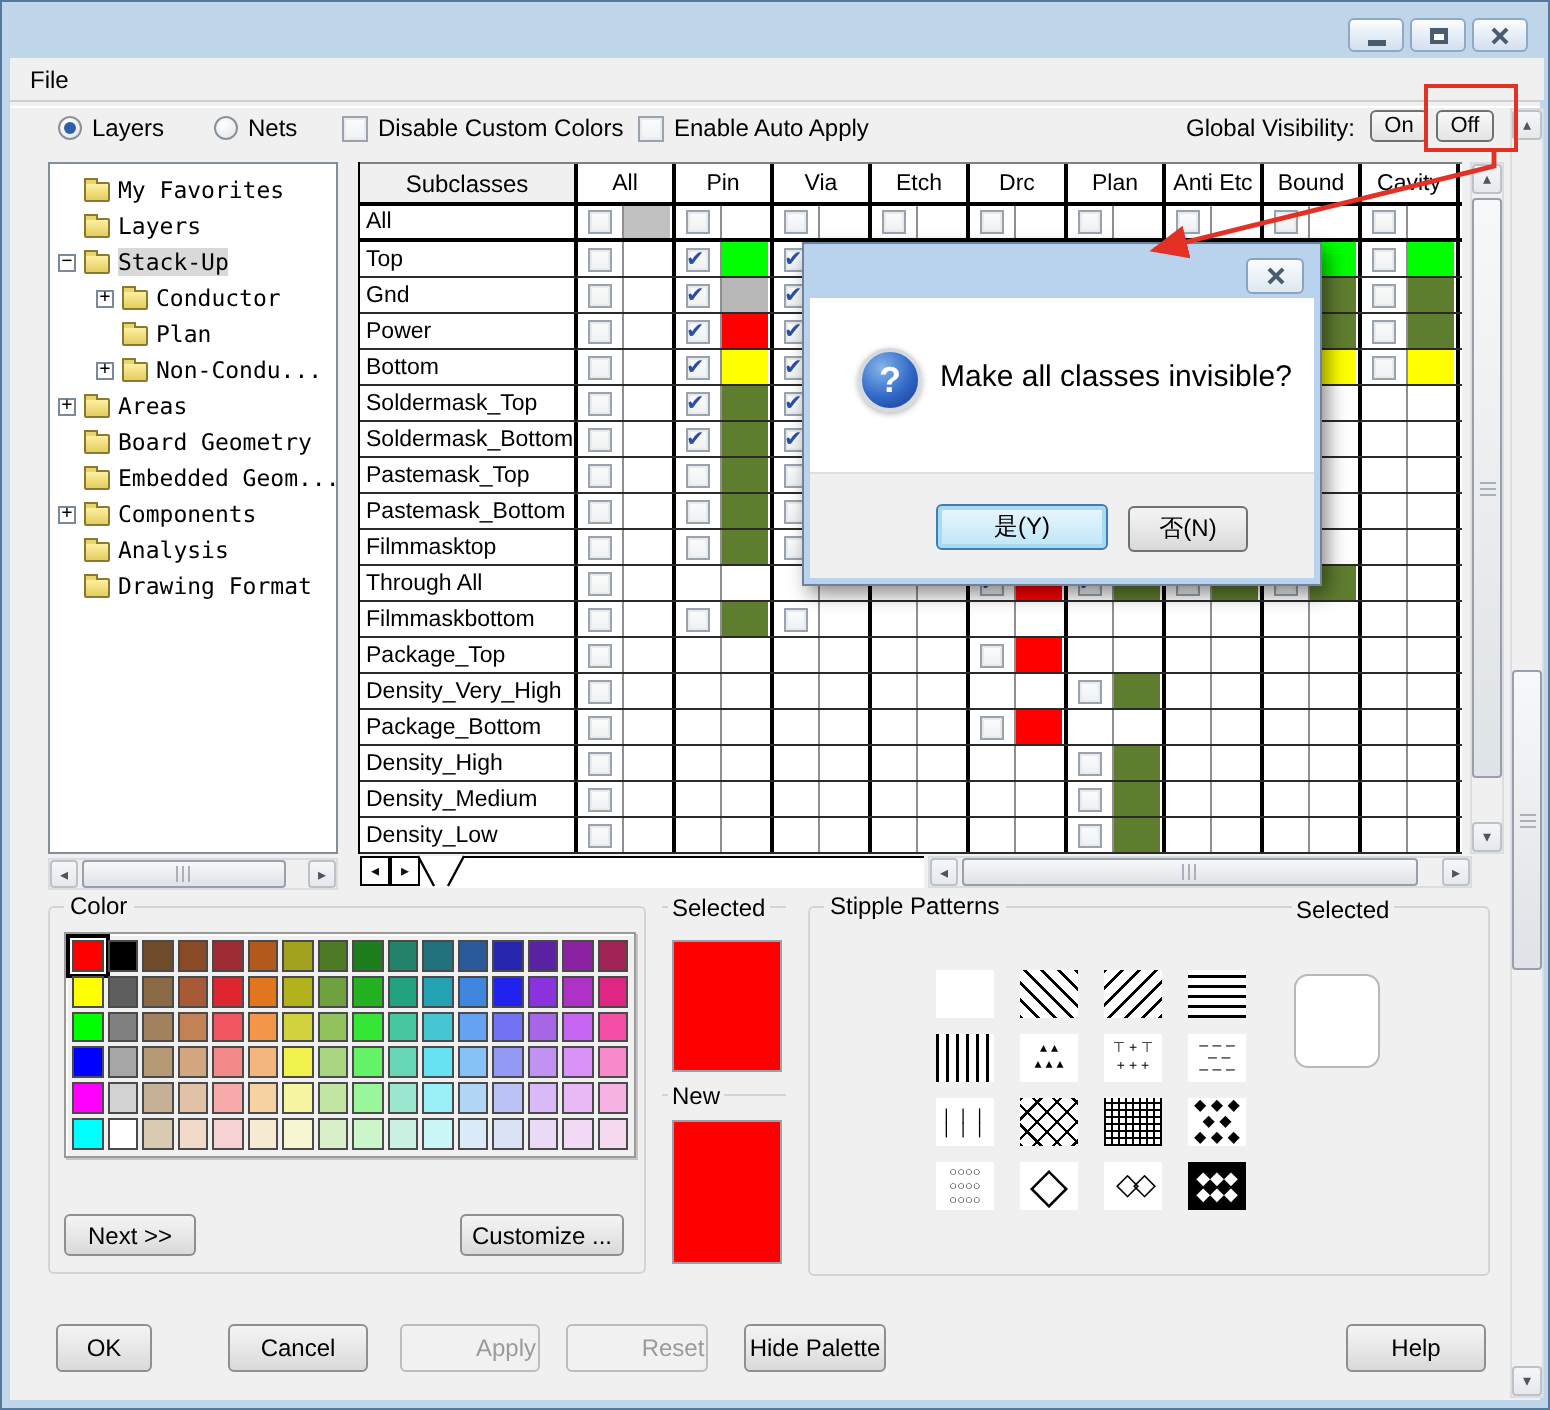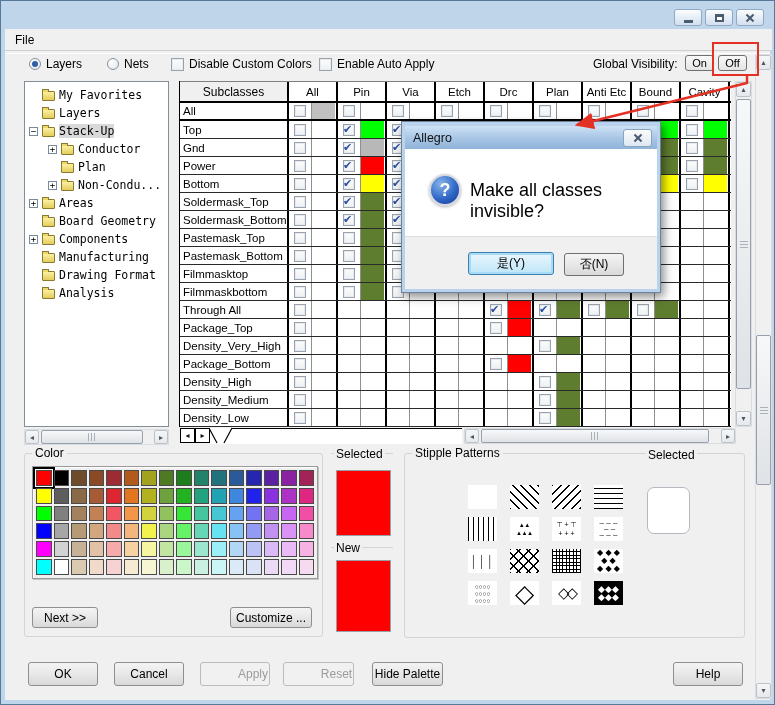--- a/index.html
+++ b/index.html
@@ -109,21 +109,21 @@
   #allegro .dtitle{position:absolute;left:3px;top:4px;right:3px;height:23px;
     background:linear-gradient(#cfe2f5,#a9c7e6 50%,#8fb3d8);display:flex;align-items:center;}
   #allegro .dtitle span{margin-left:8px;font-size:12.5px;color:#111;}
   #allegro .dclose{position:absolute;right:8px;top:7px;width:27px;height:16px;border:1px solid #8aa4c0;border-radius:3px;
     background:linear-gradient(#fbfcfd,#dde7f1);display:flex;align-items:center;justify-content:center;}
   #allegro .dbody{position:absolute;left:3px;right:3px;top:27px;height:87px;background:#fff;}
   #allegro .dstrip{position:absolute;left:3px;right:3px;top:114px;bottom:3px;background:#f0f0f0;border-top:1px solid #dfdfdf;}
   #q-icon{position:absolute;left:24px;top:25px;width:32px;height:32px;border-radius:50%;
     background:radial-gradient(circle at 35% 28%,#85b5e8,#3168c8 55%,#16378f);border:2px solid #d6dae0;
     box-shadow:0 1px 3px rgba(0,0,0,.3);color:#fff;font-weight:bold;font-size:18px;display:flex;align-items:center;justify-content:center;box-sizing:border-box;}
-  #allegro .dmsg{position:absolute;left:65px;top:31px;font-size:18px;}
+  #allegro .dmsg{position:absolute;left:65px;top:31px;font-size:15px;}
   .dlg-btn{position:absolute;height:23px;border:1px solid #707070;border-radius:3px;font-size:12px;
     background:linear-gradient(#f4f4f4,#e9e9e9 45%,#d9d9d9);display:flex;align-items:center;justify-content:center;box-sizing:border-box;}
   .dlg-btn.default{border:1px solid #3c7fb1;background:linear-gradient(#eaf6fd,#bee6f8);box-shadow:inset 0 0 0 2px #a8dbf3;}
   
   #annotation{position:absolute;left:0;top:0;z-index:60;pointer-events:none;}
 </style>
 </head>
 <body>
 
 <div id="win">
@@ -204,38 +204,38 @@
         <span class="expand-box">+</span>
         <span class="folder-icon"></span>
         <span class="tree-label">Areas</span>
       </div>
       <div class="tree-row" style="padding-left: 4px;">
         <span class="expand-spacer"></span>
         <span class="folder-icon"></span>
         <span class="tree-label">Board Geometry</span>
       </div>
       <div class="tree-row" style="padding-left: 4px;">
+        <span class="expand-spacer"></span>
+        <span class="folder-icon"></span>
+        <span class="tree-label">Embedded Geom...</span>
+      </div>
+      <div class="tree-row" style="padding-left: 4px;">
         <span class="expand-box">+</span>
         <span class="folder-icon"></span>
         <span class="tree-label">Components</span>
       </div>
       <div class="tree-row" style="padding-left: 4px;">
         <span class="expand-spacer"></span>
         <span class="folder-icon"></span>
-        <span class="tree-label">Manufacturing</span>
+        <span class="tree-label">Analysis</span>
       </div>
       <div class="tree-row" style="padding-left: 4px;">
         <span class="expand-spacer"></span>
         <span class="folder-icon"></span>
         <span class="tree-label">Drawing Format</span>
-      </div>
-      <div class="tree-row" style="padding-left: 4px;">
-        <span class="expand-spacer"></span>
-        <span class="folder-icon"></span>
-        <span class="tree-label">Analysis</span>
       </div>
     </div>
 
   <div class="sb" style="left:23px;top:428px;width:145px;height:16px">
     <div class="sb-btn" style="left:0;top:0;width:14px;height:14px">◂</div>
     <div class="sb-thumb" style="left:16px;top:0;width:102px;height:14px">
         <span class="grip-h"></span>
       </div>
     <div class="sb-btn" style="right:0;top:0;width:14px;height:14px">▸</div>
   </div>
@@ -717,20 +717,69 @@
         <div class="t-col">
           <div class="t-cb"></div>
           <div class="t-clr" style="background: rgb(255, 255, 255);"></div>
         </div>
         <div class="t-col">
           <div class="t-cb"></div>
           <div class="t-clr" style="background: rgb(255, 255, 255);"></div>
         </div>
       </div>
       <div class="trow">
+        <div class="t-label">Through All</div>
+        <div class="t-col">
+          <div class="t-cb">
+            <span class="cbx"></span>
+          </div>
+          <div class="t-clr" style="background: rgb(255, 255, 255);"></div>
+        </div>
+        <div class="t-col">
+          <div class="t-cb"></div>
+          <div class="t-clr" style="background: rgb(255, 255, 255);"></div>
+        </div>
+        <div class="t-col">
+          <div class="t-cb"></div>
+          <div class="t-clr" style="background: rgb(255, 255, 255);"></div>
+        </div>
+        <div class="t-col">
+          <div class="t-cb"></div>
+          <div class="t-clr" style="background: rgb(255, 255, 255);"></div>
+        </div>
+        <div class="t-col">
+          <div class="t-cb">
+            <span class="cbx checked"></span>
+          </div>
+          <div class="t-clr" style="background: rgb(255, 0, 0);"></div>
+        </div>
+        <div class="t-col">
+          <div class="t-cb">
+            <span class="cbx checked"></span>
+          </div>
+          <div class="t-clr" style="background: rgb(95, 125, 47);"></div>
+        </div>
+        <div class="t-col">
+          <div class="t-cb">
+            <span class="cbx"></span>
+          </div>
+          <div class="t-clr" style="background: rgb(95, 125, 47);"></div>
+        </div>
+        <div class="t-col">
+          <div class="t-cb">
+            <span class="cbx"></span>
+          </div>
+          <div class="t-clr" style="background: rgb(95, 125, 47);"></div>
+        </div>
+        <div class="t-col">
+          <div class="t-cb"></div>
+          <div class="t-clr" style="background: rgb(255, 255, 255);"></div>
+        </div>
+      </div>
+      <div class="trow">
         <div class="t-label">Filmmaskbottom</div>
         <div class="t-col">
           <div class="t-cb">
             <span class="cbx"></span>
           </div>
           <div class="t-clr" style="background: rgb(255, 255, 255);"></div>
         </div>
         <div class="t-col">
           <div class="t-cb">
             <span class="cbx"></span>
@@ -755,69 +804,20 @@
           <div class="t-cb"></div>
           <div class="t-clr" style="background: rgb(255, 255, 255);"></div>
         </div>
         <div class="t-col">
           <div class="t-cb"></div>
           <div class="t-clr" style="background: rgb(255, 255, 255);"></div>
         </div>
         <div class="t-col">
           <div class="t-cb"></div>
           <div class="t-clr" style="background: rgb(255, 255, 255);"></div>
-        </div>
-        <div class="t-col">
-          <div class="t-cb"></div>
-          <div class="t-clr" style="background: rgb(255, 255, 255);"></div>
-        </div>
-      </div>
-      <div class="trow">
-        <div class="t-label">Through All</div>
-        <div class="t-col">
-          <div class="t-cb">
-            <span class="cbx"></span>
-          </div>
-          <div class="t-clr" style="background: rgb(255, 255, 255);"></div>
-        </div>
-        <div class="t-col">
-          <div class="t-cb"></div>
-          <div class="t-clr" style="background: rgb(255, 255, 255);"></div>
-        </div>
-        <div class="t-col">
-          <div class="t-cb"></div>
-          <div class="t-clr" style="background: rgb(255, 255, 255);"></div>
-        </div>
-        <div class="t-col">
-          <div class="t-cb"></div>
-          <div class="t-clr" style="background: rgb(255, 255, 255);"></div>
-        </div>
-        <div class="t-col">
-          <div class="t-cb">
-            <span class="cbx checked"></span>
-          </div>
-          <div class="t-clr" style="background: rgb(255, 0, 0);"></div>
-        </div>
-        <div class="t-col">
-          <div class="t-cb">
-            <span class="cbx checked"></span>
-          </div>
-          <div class="t-clr" style="background: rgb(95, 125, 47);"></div>
-        </div>
-        <div class="t-col">
-          <div class="t-cb">
-            <span class="cbx"></span>
-          </div>
-          <div class="t-clr" style="background: rgb(95, 125, 47);"></div>
-        </div>
-        <div class="t-col">
-          <div class="t-cb">
-            <span class="cbx"></span>
-          </div>
-          <div class="t-clr" style="background: rgb(95, 125, 47);"></div>
         </div>
         <div class="t-col">
           <div class="t-cb"></div>
           <div class="t-clr" style="background: rgb(255, 255, 255);"></div>
         </div>
       </div>
       <div class="trow">
         <div class="t-label">Package_Top</div>
         <div class="t-col">
           <div class="t-cb">
@@ -1247,32 +1247,29 @@
 ○○○○
 ○○○○</div>
       <div class="stip pat-big-diamond">◇</div>
       <div class="stip pat-diamond-lattice">◇◇</div>
       <div class="stip pat-inv-diamonds">◆◆◆
 ◆◆◆</div>
     </div>
   <div id="stip-selected"></div>
 
   <div id="footer">
-      <div class="push-btn" style="left: 27px; top: 661px; width: 70px; height: 24px; position: absolute;">OK</div>
+      <div class="push-btn" style="left: 27px; top: 661px; width: 48px; height: 24px; position: absolute;">OK</div>
       <div class="push-btn" style="left: 113px; top: 661px; width: 70px; height: 24px; position: absolute;">Cancel</div>
       <div class="push-btn disabled" style="left: 199px; top: 661px; width: 70px; height: 24px; position: absolute;">Apply</div>
       <div class="push-btn disabled" style="left: 282px; top: 661px; width: 71px; height: 24px; position: absolute;">Reset</div>
       <div class="push-btn" style="left: 371px; top: 661px; width: 71px; height: 24px; position: absolute;">Hide Palette</div>
       <div class="push-btn" style="left: 672px; top: 661px; width: 70px; height: 24px; position: absolute;">Help</div>
     </div>
 
   <div id="allegro">
-    <div class="dtitle">
-      <span>Allegro</span>
-    </div>
     <div class="dclose">
       <span class="glyph-x">
           <i></i>
           <i></i>
         </span>
     </div>
     <div class="dbody">
       <div id="q-icon">?</div>
       <div class="dmsg">Make all classes invisible?</div>
     </div>

